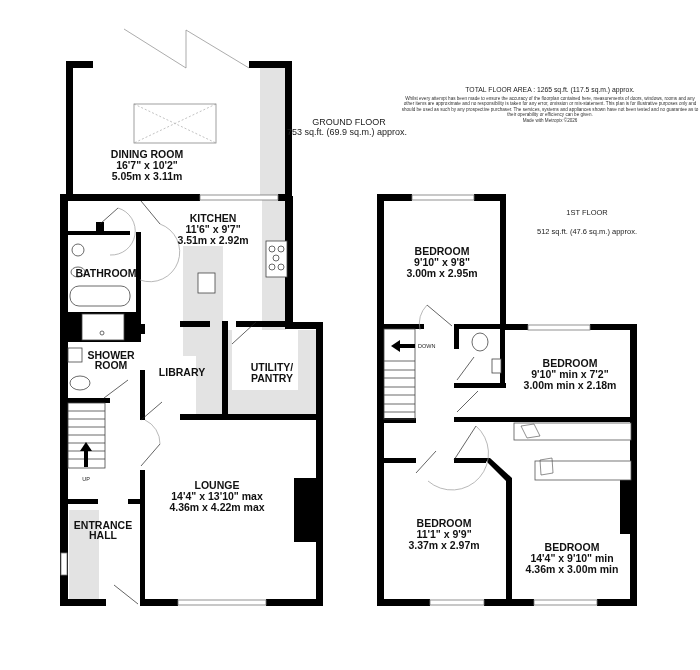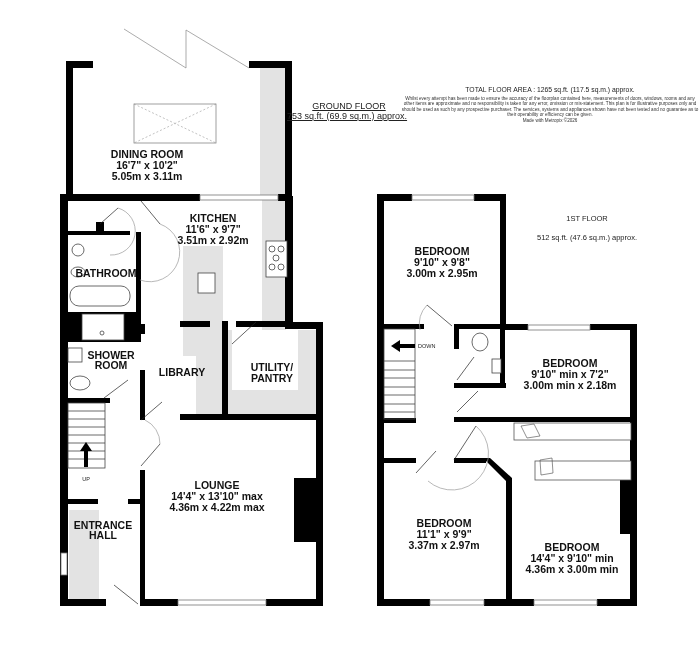--- a/index.html
+++ b/index.html
@@ -262,26 +262,26 @@
     <text class="lbl lbl-name" x="444" y="527">BEDROOM</text>
     <text class="lbl lbl-dim" x="444" y="538">11'1"  x 9'9"</text>
     <text class="lbl lbl-dim" x="444" y="549">3.37m  x 2.97m</text>
 
     <text class="lbl lbl-name" x="572" y="551">BEDROOM</text>
     <text class="lbl lbl-dim" x="572" y="562">14'4"  x 9'10" min</text>
     <text class="lbl lbl-dim" x="572" y="573">4.36m  x 3.00m min</text>
   </g>
 </svg>
 
-<div class="hdr" style="left:293px; top:101px; width:112px;text-decoration:underline;">
+<div class="hdr" style="left:293px; top:117px; width:112px;">
   <div class="floor-title">GROUND FLOOR</div>
   <div class="floor-title" style="white-space:nowrap; margin-left:-6px;">753 sq.ft. (69.9 sq.m.) approx.</div>
 </div>
 
-<div class="hdr" style="left:517px; top:214px; width:140px;text-align:center;">
+<div class="hdr" style="left:517px; top:208px; width:140px;text-align:center;">
   <div class="floor-title" style="font-size:7.5px; line-height:9px;">1ST FLOOR</div>
   <div class="floor-title" style="font-size:7.5px; line-height:9px; white-space:nowrap;margin-top:10px;">512 sq.ft. (47.6 sq.m.) approx.</div>
 </div>
 
 <div class="total-area">TOTAL FLOOR AREA : 1265 sq.ft. (117.5 sq.m.) approx.</div>
 <div class="disclaimer">
   <span>Whilst every attempt has been made to ensure the accuracy of the floorplan contained here, measurements of doors, windows, rooms and any other items are approximate and no responsibility is taken for any error, omission or mis-statement. This plan is for illustrative purposes only and should be used as such by any prospective purchaser. The services, systems and appliances shown have not been tested and no guarantee as to their operability or efficiency can be given.</span>
   <span class="credit">Made with Metropix ©2026</span>
 </div>
 

